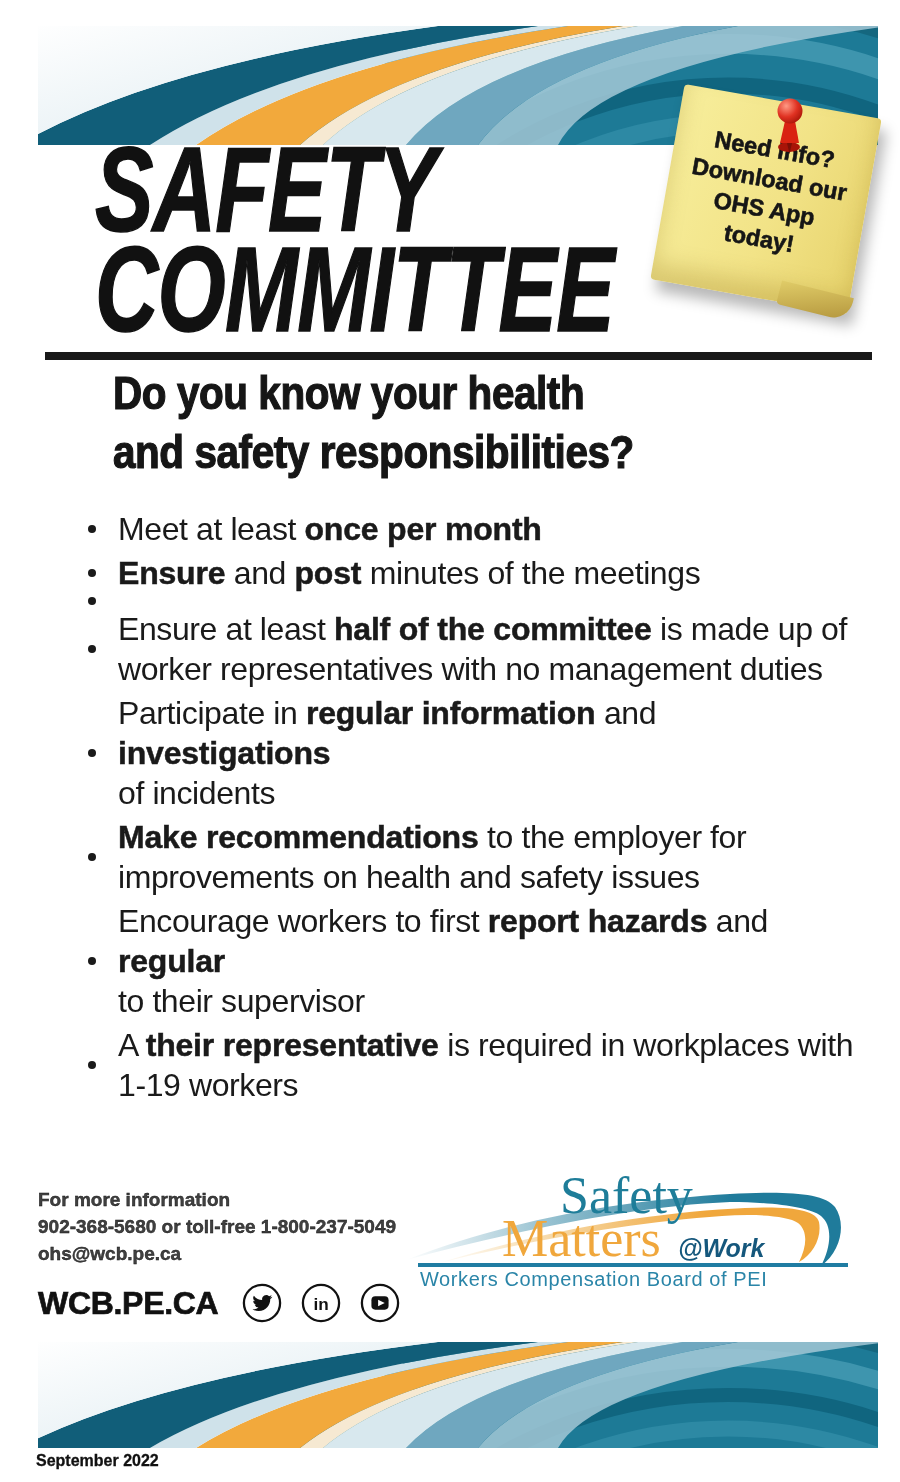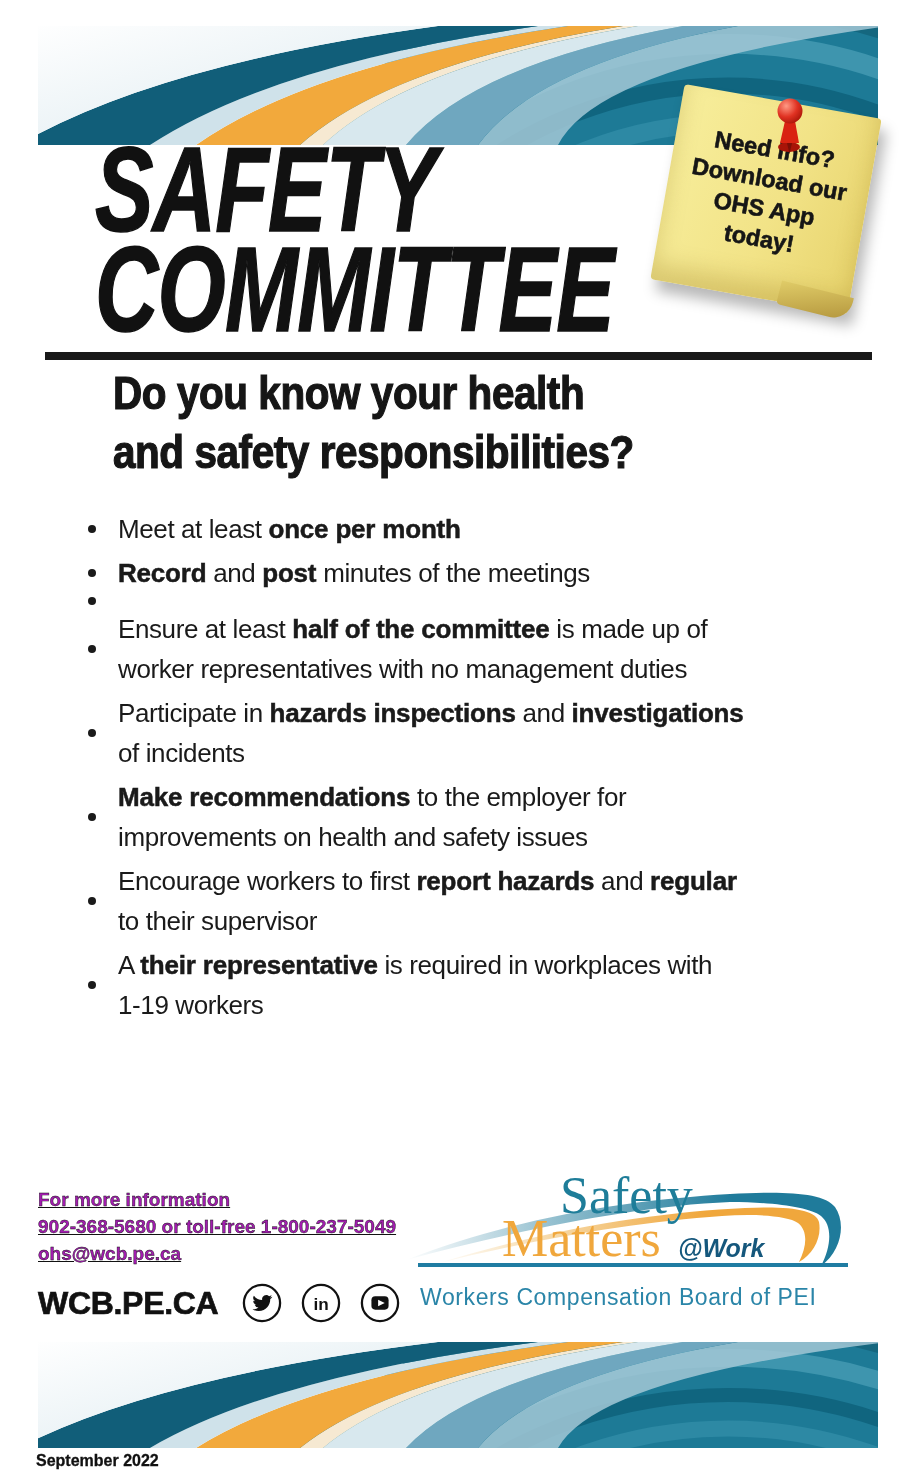--- a/index.html
+++ b/index.html
@@ -30,34 +30,34 @@
   .rule{position:absolute;left:45px;top:352px;width:827px;height:8px;background:#191919;}
 
   .heading{position:absolute;left:113px;top:364px;margin:0;z-index:2;
            font-weight:700;font-size:46px;line-height:59px;letter-spacing:-.5px;color:#161616;
            -webkit-text-stroke:1.2px #161616;transform:scaleX(.88);transform-origin:0 0;white-space:nowrap;}
 
   
   .bullets{position:absolute;left:88px;top:509px;width:772px;margin:0;padding:0;list-style:none;}
   .bullet-item{display:flex;align-items:center;margin:0 0 4px 0;}
   .dot{flex:none;width:8px;height:8px;border-radius:50%;background:#1a1a1a;margin-right:22px;}
-  .btext{font-size:26px;line-height:40px;letter-spacing:-.4px;color:#1a1a1a;}
+  .btext{font-size:32px;line-height:40px;letter-spacing:-.4px;color:#1a1a1a;}
   .btext .b{font-weight:700;-webkit-text-stroke:.5px #1a1a1a;letter-spacing:-.2px;}
 
   
   .contact{position:absolute;left:38px;top:1186px;font-size:19px;line-height:27px;font-weight:700;
-           color:#a21caf;text-decoration:underline;-webkit-text-stroke:.4px #111;}
+           color:#404040;-webkit-text-stroke:.4px #111;}
   .site-row{position:absolute;left:38px;top:1281px;display:flex;align-items:center;height:44px;z-index:2;}
   .site{font-size:32px;font-weight:700;letter-spacing:-.3px;color:#111;-webkit-text-stroke:.7px #111;margin-right:24px;}
   .icon{width:40px;height:40px;margin-right:19px;}
 
   .logo{position:absolute;left:400px;top:1160px;width:460px;height:140px;z-index:2;}
   .logo-art{position:absolute;left:0;top:0;width:460px;height:112px;}
   .logo-rule{position:absolute;left:18px;top:103px;width:430px;height:4px;background:#1f7ca2;}
-  .tagline{position:absolute;left:20px;top:124px;width:440px;font-size:23px;letter-spacing:.6px;
+  .tagline{position:absolute;left:20px;top:108px;width:440px;font-size:20px;letter-spacing:.6px;
            color:#2a85a8;white-space:nowrap;}
 
   .date{position:absolute;left:36px;top:1452px;font-size:16px;font-weight:700;color:#111;
         -webkit-text-stroke:.3px #111;}
 </style>
 </head>
 <body>
 
 <div class="poster">
 
@@ -129,32 +129,32 @@
 
   <h2 class="heading"><span>Do you know your health</span><br><span>and safety responsibilities?</span></h2>
 
   <ul class="bullets">
       <li class="bullet-item">
         <span class="dot"></span>
         <div class="btext"><span>Meet at least </span><span class="b">once per month</span></div>
       </li>
       <li class="bullet-item">
         <span class="dot"></span>
-        <div class="btext"><span class="b">Record</span><span> and </span><span class="b">post</span><span> minutes of the meetings</span></div>
+        <div class="btext"><span class="b">Ensure</span><span> and </span><span class="b">post</span><span> minutes of the meetings</span></div>
       </li>
       <li class="bullet-item">
         <span class="dot"></span>
       </li>
       <li class="bullet-item">
         <span class="dot"></span>
         <div class="btext"><span>Ensure at least </span><span class="b">half of the committee</span><span> is made up of</span><br><span>worker representatives with no management duties</span></div>
       </li>
       <li class="bullet-item">
         <span class="dot"></span>
-        <div class="btext"><span>Participate in </span><span class="b">hazards inspections</span><span> and </span><span class="b">investigations</span><br><span>of incidents</span></div>
+        <div class="btext"><span>Participate in </span><span class="b">regular information</span><span> and </span><span class="b">investigations</span><br><span>of incidents</span></div>
       </li>
       <li class="bullet-item">
         <span class="dot"></span>
         <div class="btext"><span class="b">Make recommendations</span><span> to the employer for</span><br><span>improvements on health and safety issues</span></div>
       </li>
       <li class="bullet-item">
         <span class="dot"></span>
         <div class="btext"><span>Encourage workers to first </span><span class="b">report hazards</span><span> and </span><span class="b">regular</span><br><span>to their supervisor</span></div>
       </li>
       <li class="bullet-item">

